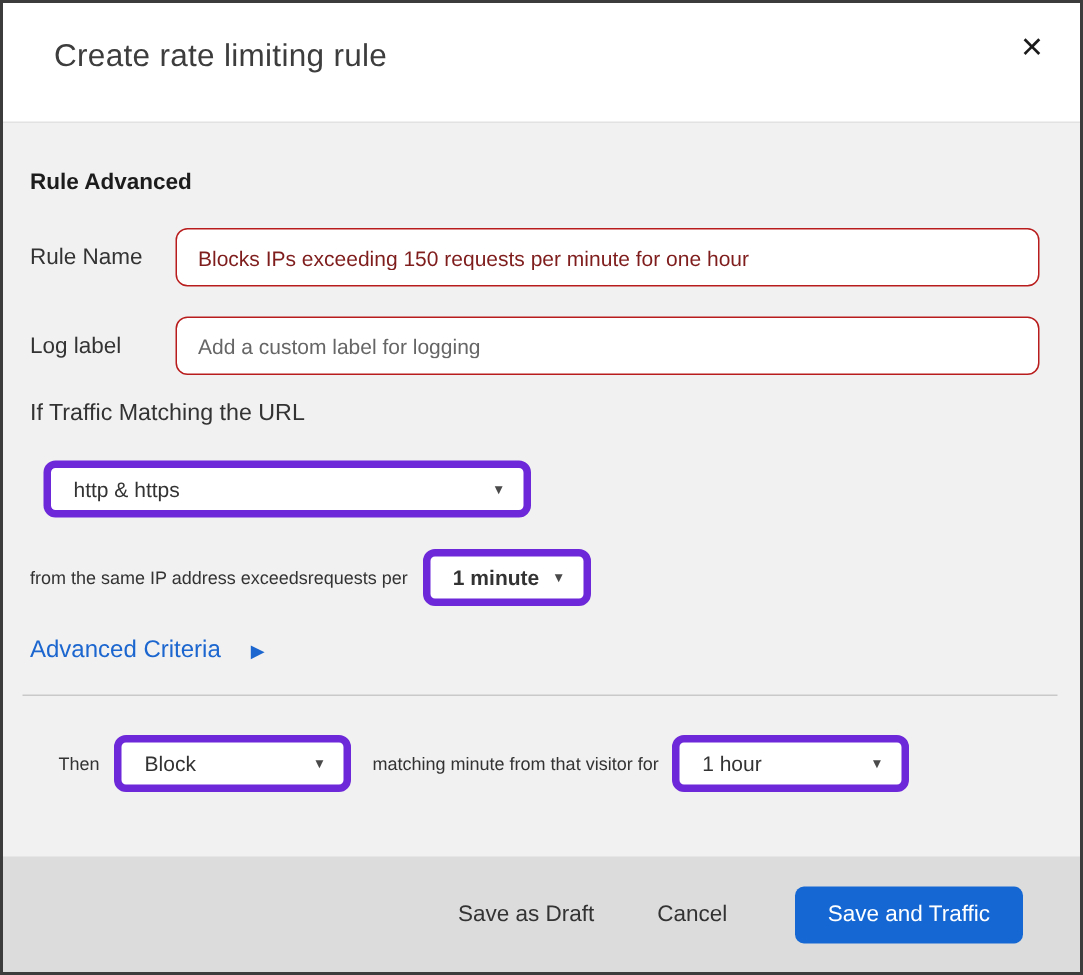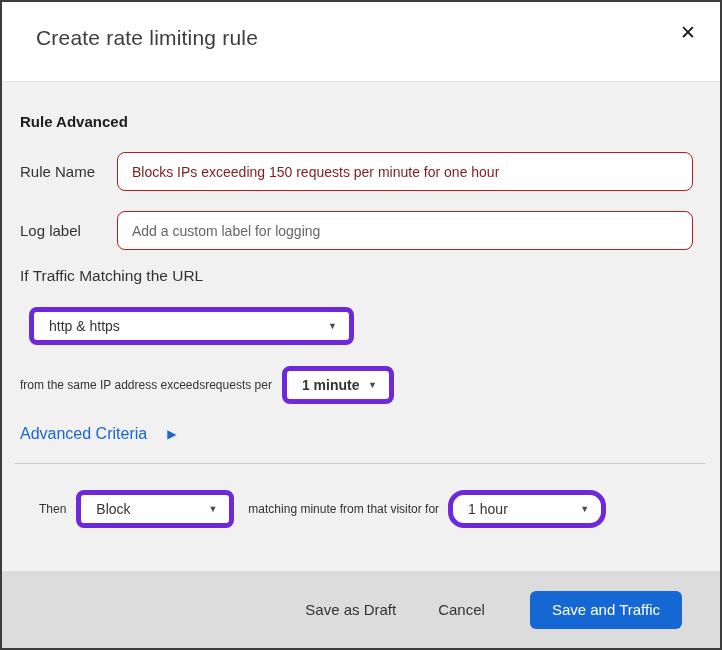--- a/index.html
+++ b/index.html
@@ -67,21 +67,21 @@
     height: 38px; background: #fff;
     border: 5px solid #6d28d9; border-radius: 8px;
     display: flex; align-items: center; justify-content: space-between;
     padding: 0 12px 0 15px; cursor: pointer;
     font-size: 14px; color: #333; flex: 0 0 auto;
   }
   .caret { font-size: 9px; color: #4a4a4a; margin-left: 8px; }
   .w-scheme { width: 325px; }
   .w-period { width: 112px; font-weight: bold; }
   .w-action { width: 158px; }
-  .w-duration { width: 158px; border-radius: 16px; }
+  .w-duration { width: 158px; }
   .url-input { margin-left: 20px; height: 38px; }
   .inline-text { font-size: 12px; color: #333; white-space: nowrap; }
   .num-input {
     width: 140px; height: 39px; flex: 0 0 140px;
     border: 1px solid #7a7a7a; border-radius: 8px;
     background: #fff; padding: 0 14px;
     font-family: "Liberation Sans", sans-serif;
     font-size: 14px; color: #333; outline: none;
     margin: 0 10px;
   }

